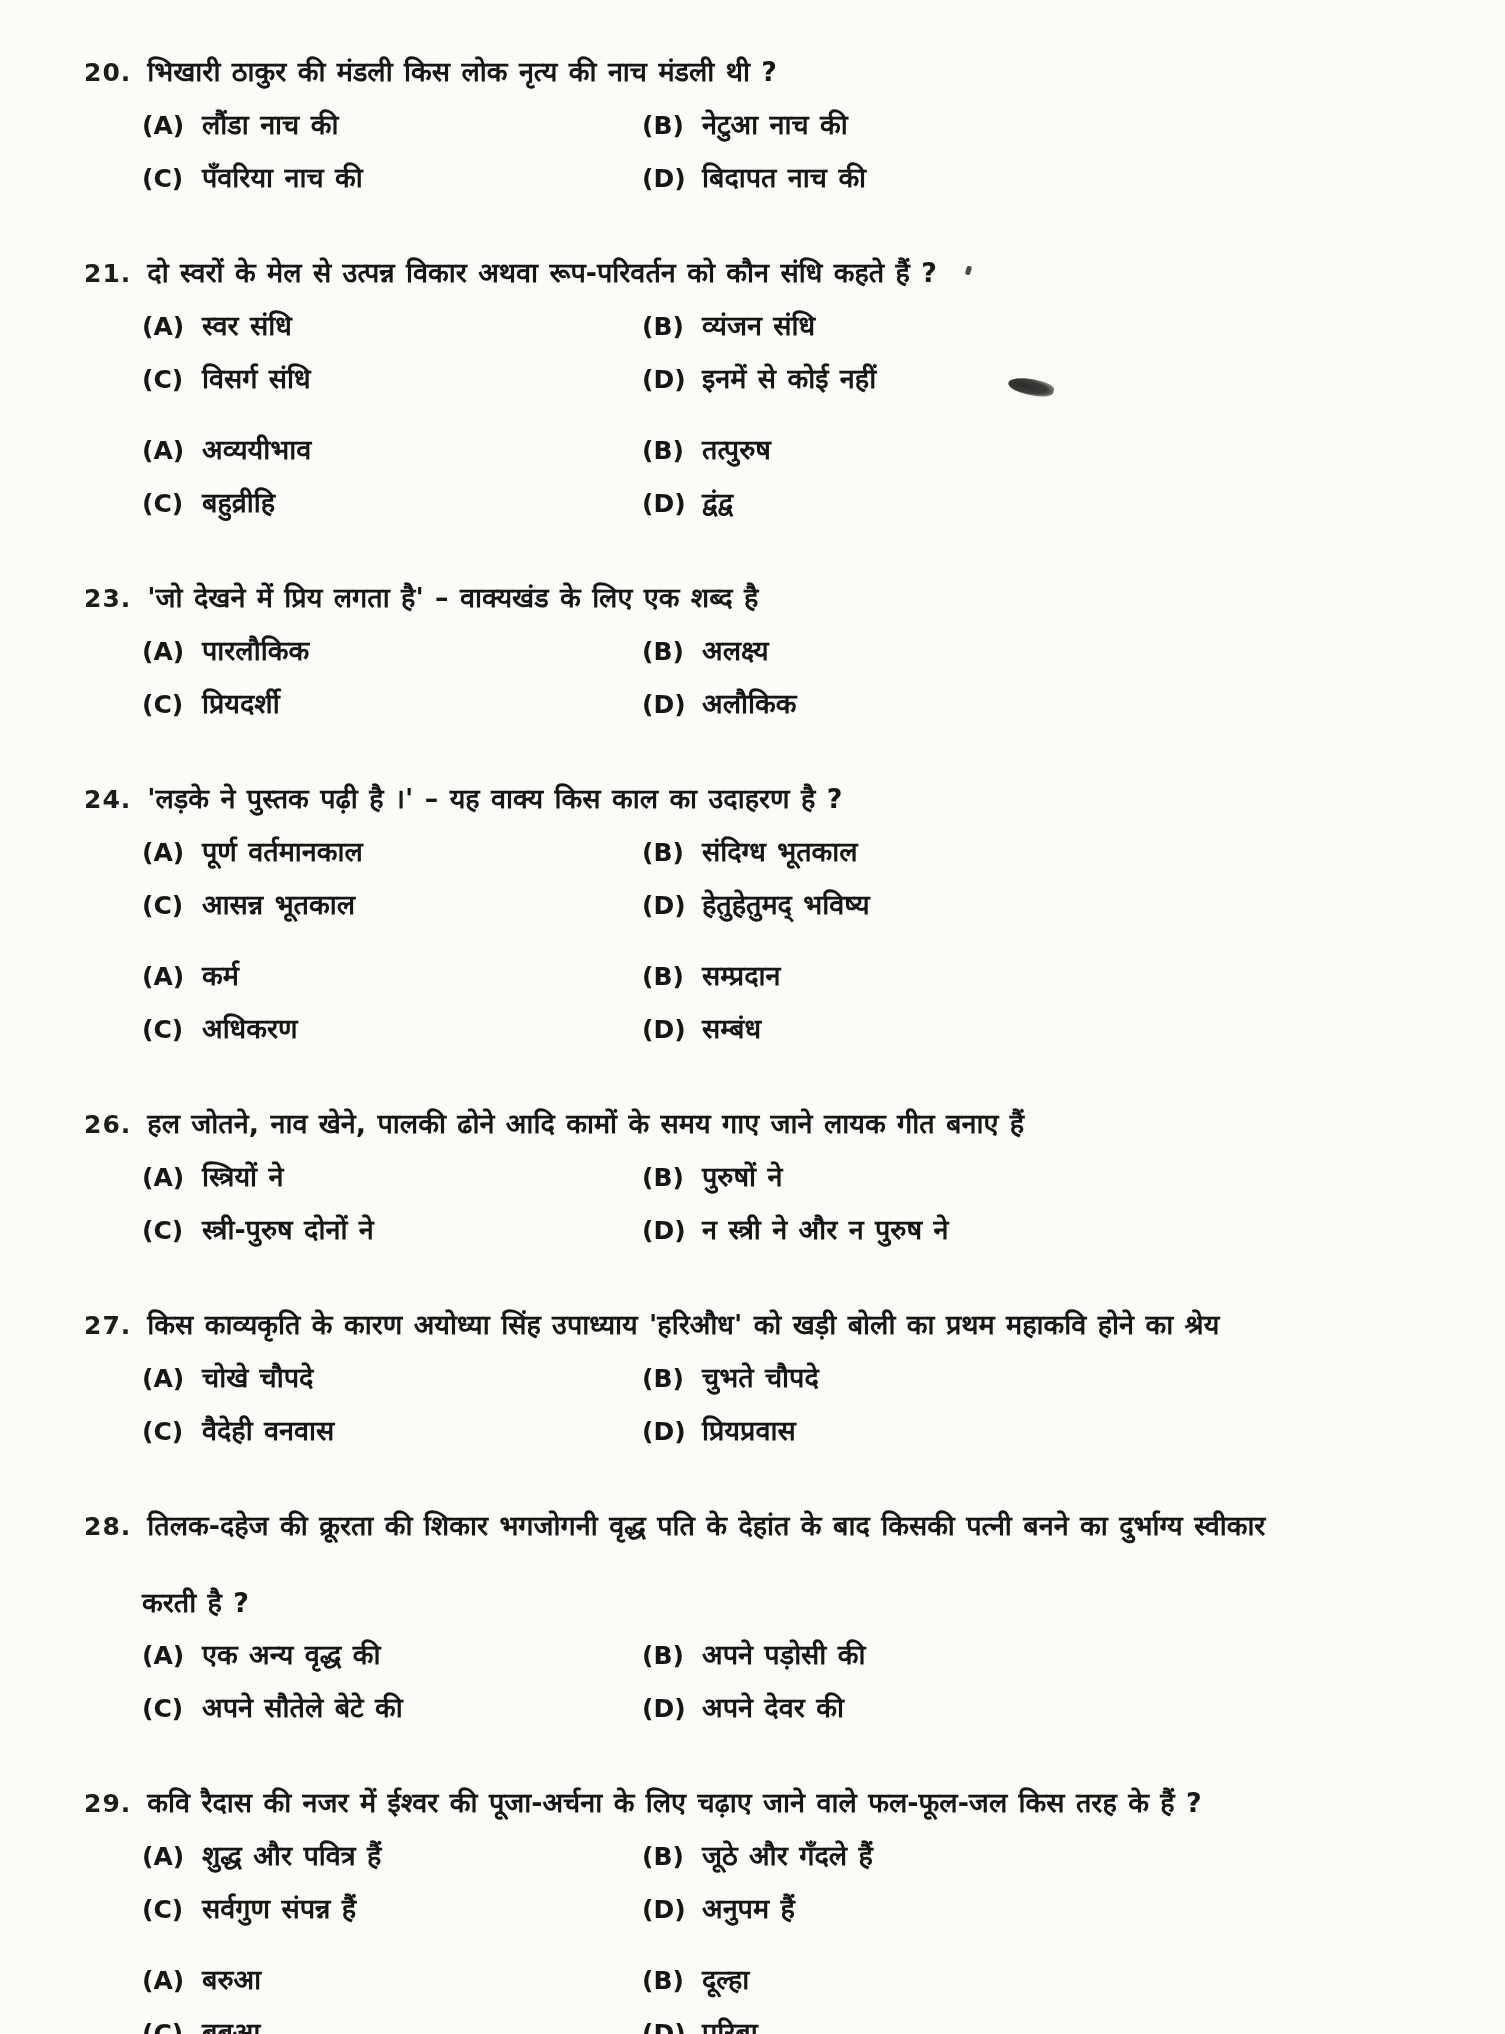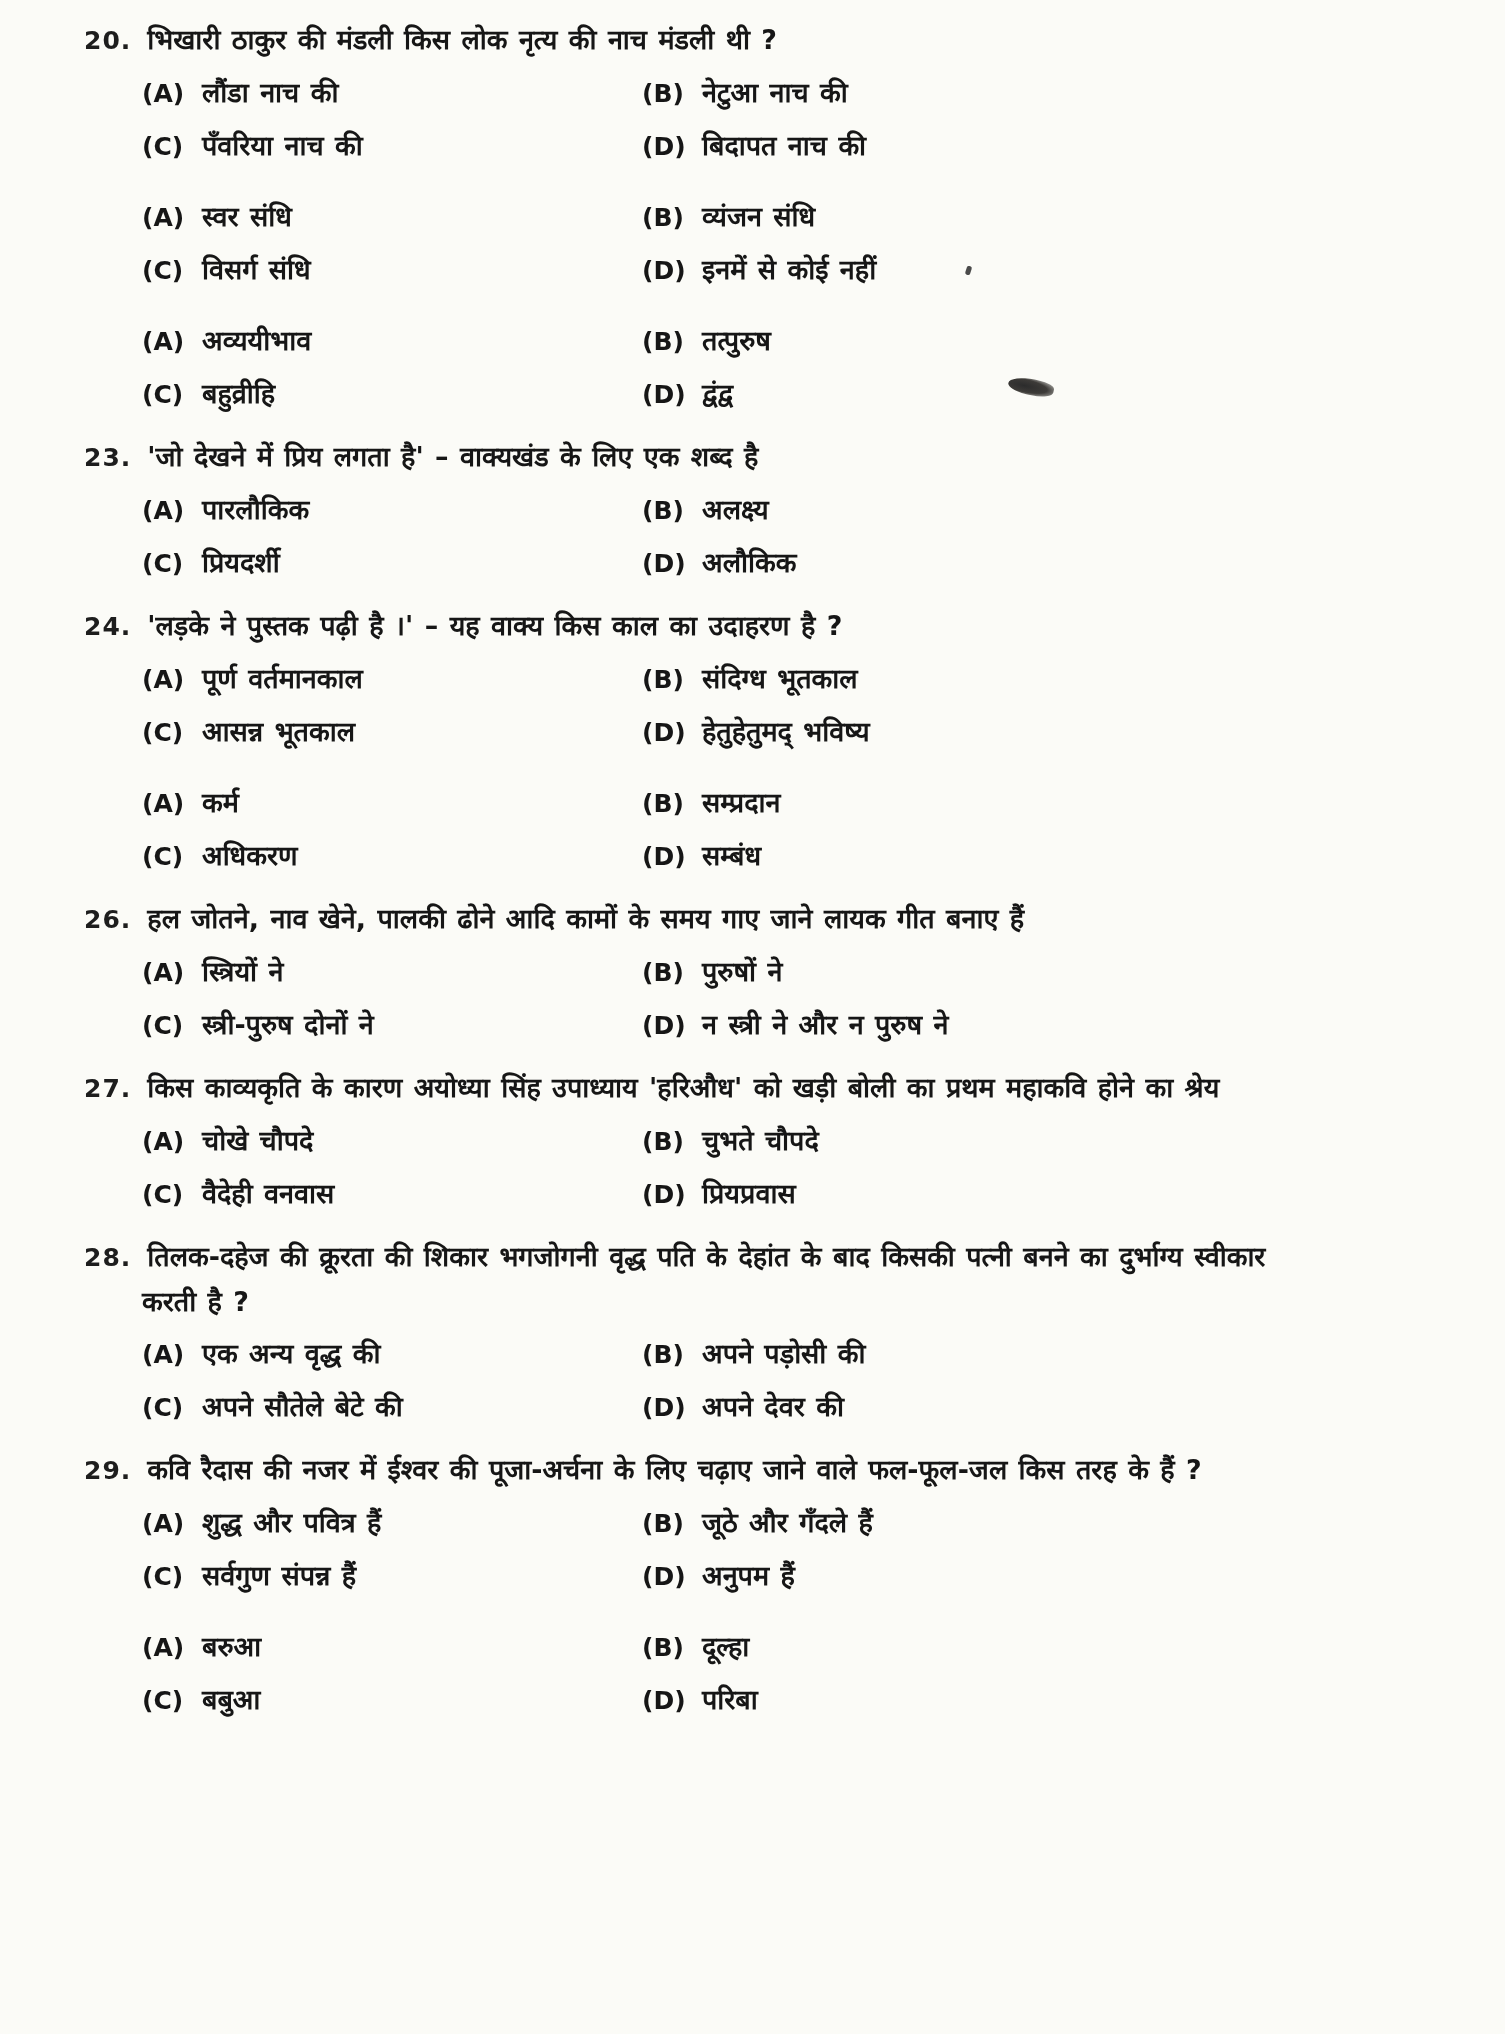--- a/index.html
+++ b/index.html
@@ -41,20 +41,21 @@
     font-weight: 600;
     font-size: 25px;
     letter-spacing: 1px;
     margin-right: 16px;
     text-align: left;
     color: #1d1d1d;
   }
   .txt {
     flex: 1;
     word-spacing: 2px;
+    margin-top: 32px;
   }
   .url {
     font-family: "Liberation Sans", sans-serif;
     font-weight: 600;
     font-size: 22px;
     color: #2b2b2b;
     margin-left: 16px;
     letter-spacing: 0.5px;
     transform: rotate(-1deg);
   }
@@ -124,20 +125,24 @@
           <span class="ot">पँवरिया नाच की</span>
         </div>
       <div class="opt">
           <span class="ol">(D)</span>
           <span class="ot">बिदापत नाच की</span>
         </div>
     </div>
   </section>
 
   <section class="q">
+    <div class="q-line">
+      <span class="num">21.</span>
+      <span class="txt">दो स्वरों के मेल से उत्पन्न विकार अथवा रूप-परिवर्तन को कौन संधि कहते हैं ?</span>
+    </div>
     <div class="opts">
       <div class="opt">
           <span class="ol">(A)</span>
           <span class="ot">स्वर संधि</span>
         </div>
       <div class="opt">
           <span class="ol">(B)</span>
           <span class="ot">व्यंजन संधि</span>
         </div>
       <div class="opt">

